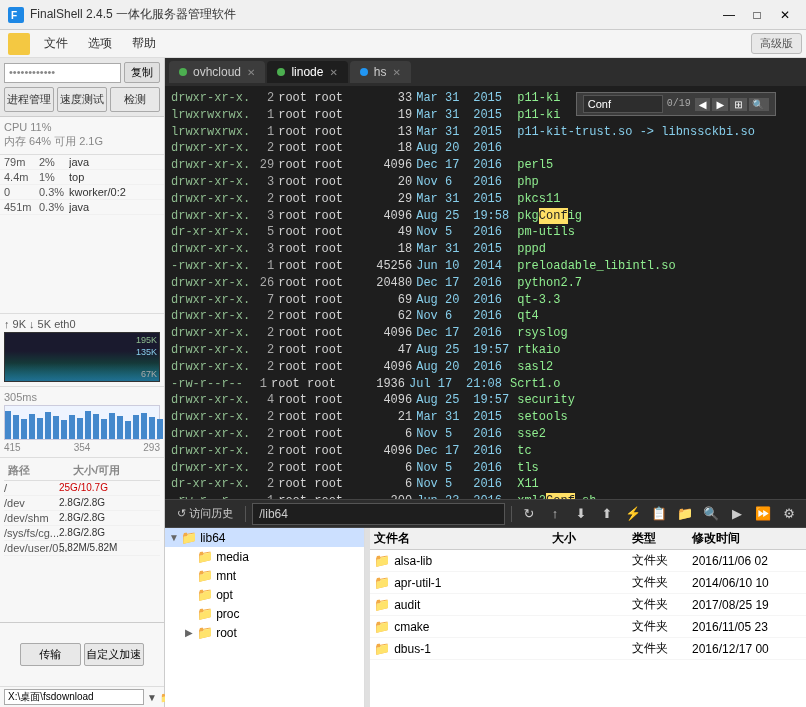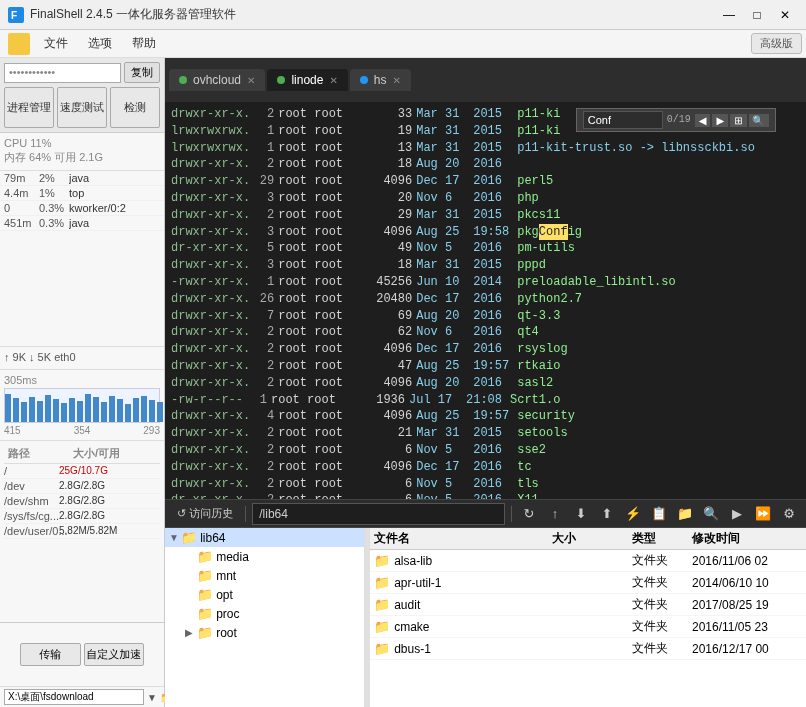--- a/index.html
+++ b/index.html
@@ -105,21 +105,21 @@
       border: 1px solid #aaa;
       cursor: pointer;
       border-radius: 2px;
     }
     .action-buttons {
       display: flex;
       gap: 3px;
     }
     .action-btn {
       flex: 1;
-      padding: 12px 0;
+      padding: 4px 0;
       font-size: 11px;
       background: #e8e8e8;
       border: 1px solid #aaa;
       cursor: pointer;
       border-radius: 2px;
       color: #333;
     }
 
     
     .resource-stats {
@@ -284,21 +284,21 @@
       display: flex;
       flex-direction: column;
       background: #1e1e1e;
     }
 
     
     .tab-bar {
       display: flex;
       align-items: center;
       background: #2d2d2d;
-      height: 44px;
+      height: 28px;
       padding: 0 4px;
     }
     .terminal-tab {
       display: flex;
       align-items: center;
       padding: 4px 10px;
       background: #3c3c3c;
       border-radius: 4px 4px 0 0;
       margin-right: 2px;
       font-size: 12px;
@@ -543,20 +543,27 @@
         <div class="process-row">
           <span class="proc-mem">451m</span>
           <span class="proc-cpu">0.3%</span>
           <span class="proc-cmd">java</span>
         </div>
       </div>
 
     <div class="network-area">
       <div class="network-header">
         <span>↑ 9K  ↓ 5K  eth0</span>
+      </div>
+      <div class="graph-container">
+        <div class="graph-line-green"></div>
+        <div class="graph-line-blue"></div>
+        <div style="position:absolute;right:2px;top:2px;font-size:9px;color:#8fbc8f;">195K</div>
+        <div style="position:absolute;right:2px;top:14px;font-size:9px;color:#87ceeb;">135K</div>
+        <div style="position:absolute;right:2px;bottom:2px;font-size:9px;color:#aaa;">67K</div>
       </div>
     </div>
 
     <div class="ping-area">
       <div style="font-size:11px;color:#888;margin-bottom:2px;">305ms</div>
       <div class="ping-graph" id="ping-graph">
           <div class="ping-bar" style="position: absolute; bottom: 0px; left: 0px; width: 6px; height: 28px; background: rgb(68, 136, 204);"></div>
           <div class="ping-bar" style="position: absolute; bottom: 0px; left: 8px; width: 6px; height: 24px; background: rgb(68, 136, 204);"></div>
           <div class="ping-bar" style="position: absolute; bottom: 0px; left: 16px; width: 6px; height: 20px; background: rgb(68, 136, 204);"></div>
           <div class="ping-bar" style="position: absolute; bottom: 0px; left: 24px; width: 6px; height: 25px; background: rgb(68, 136, 204);"></div>

